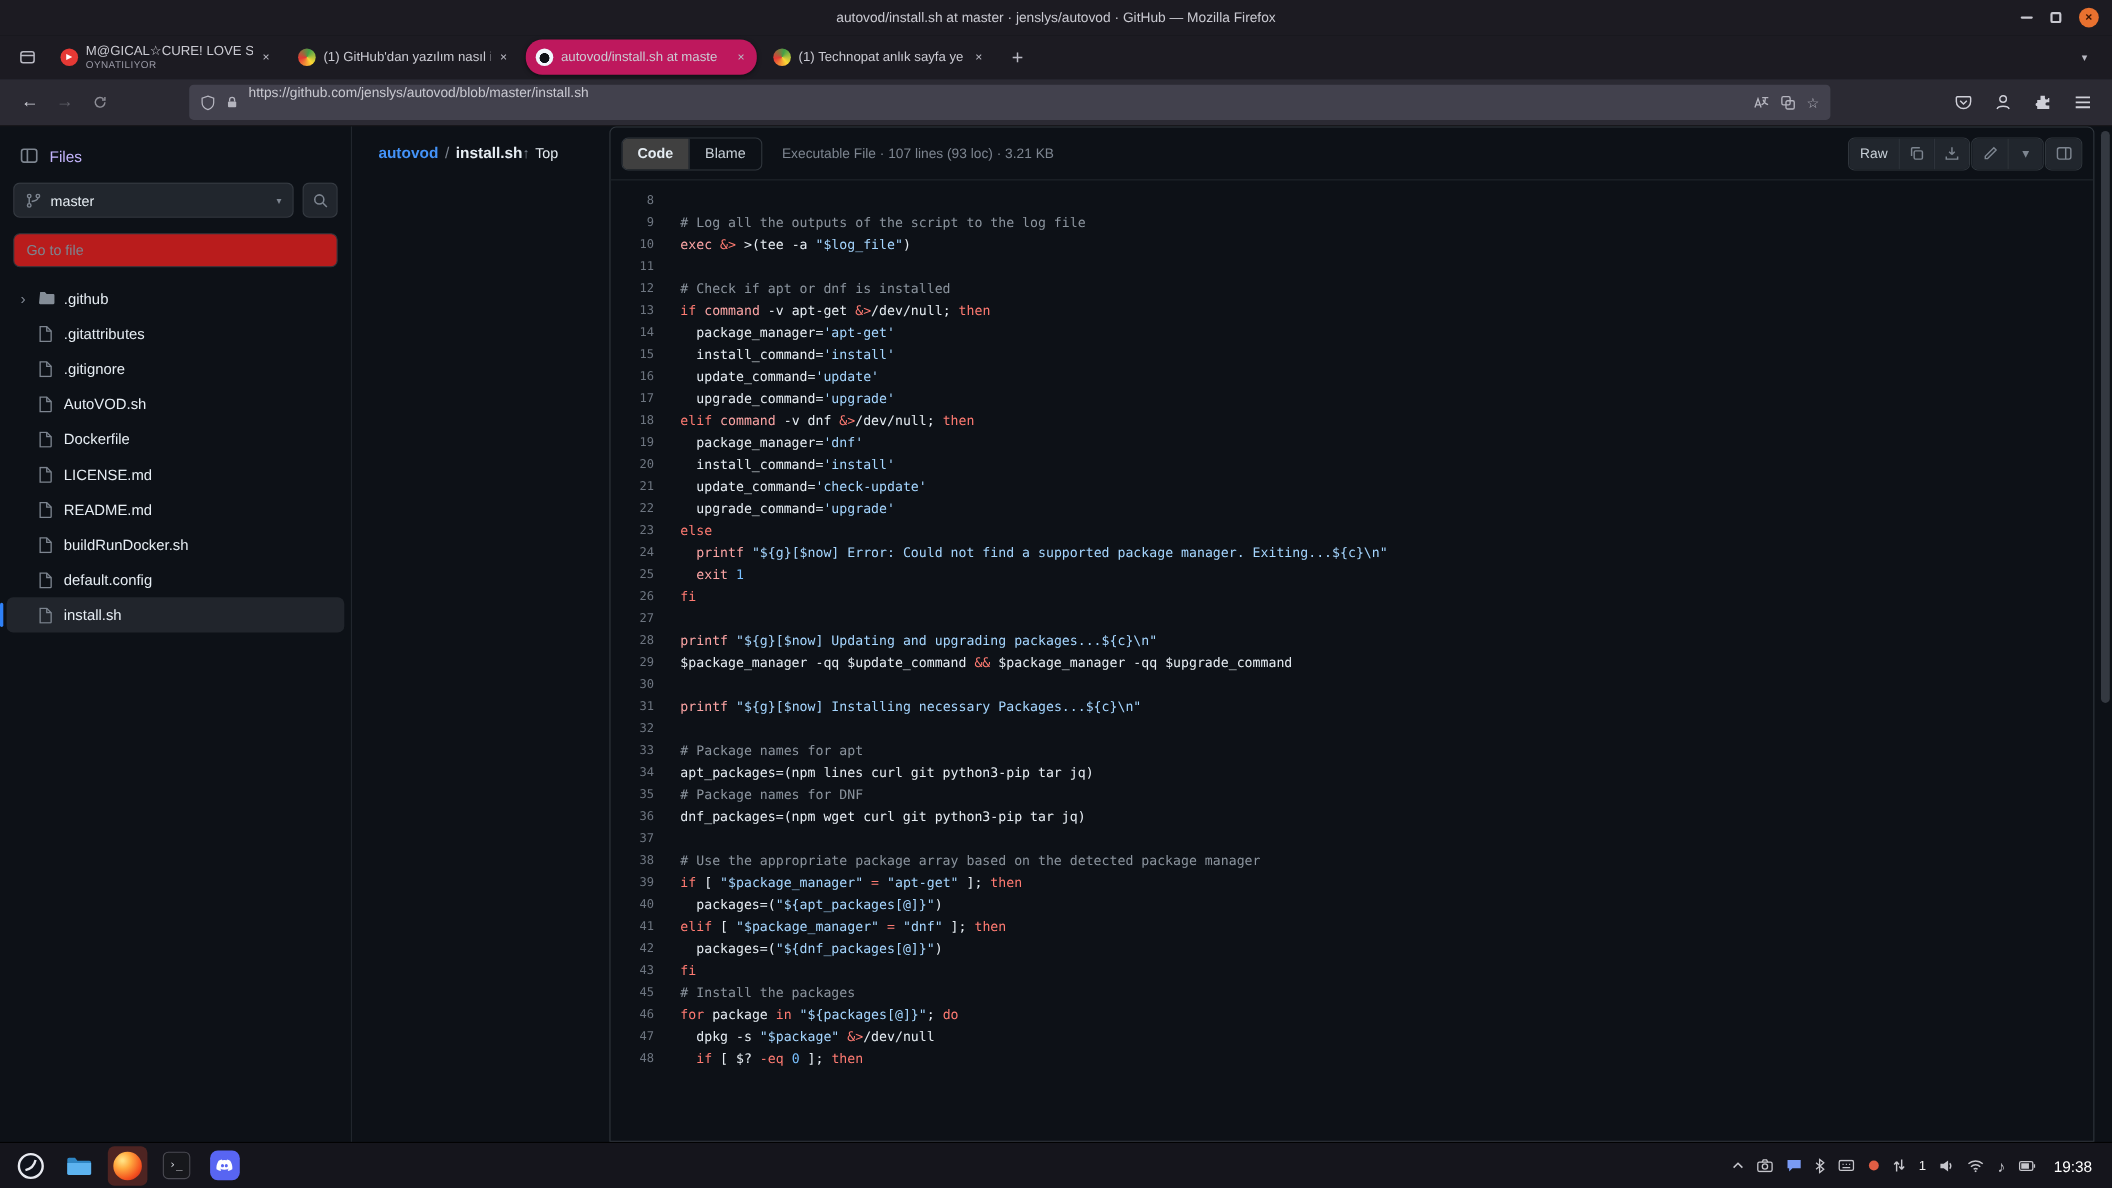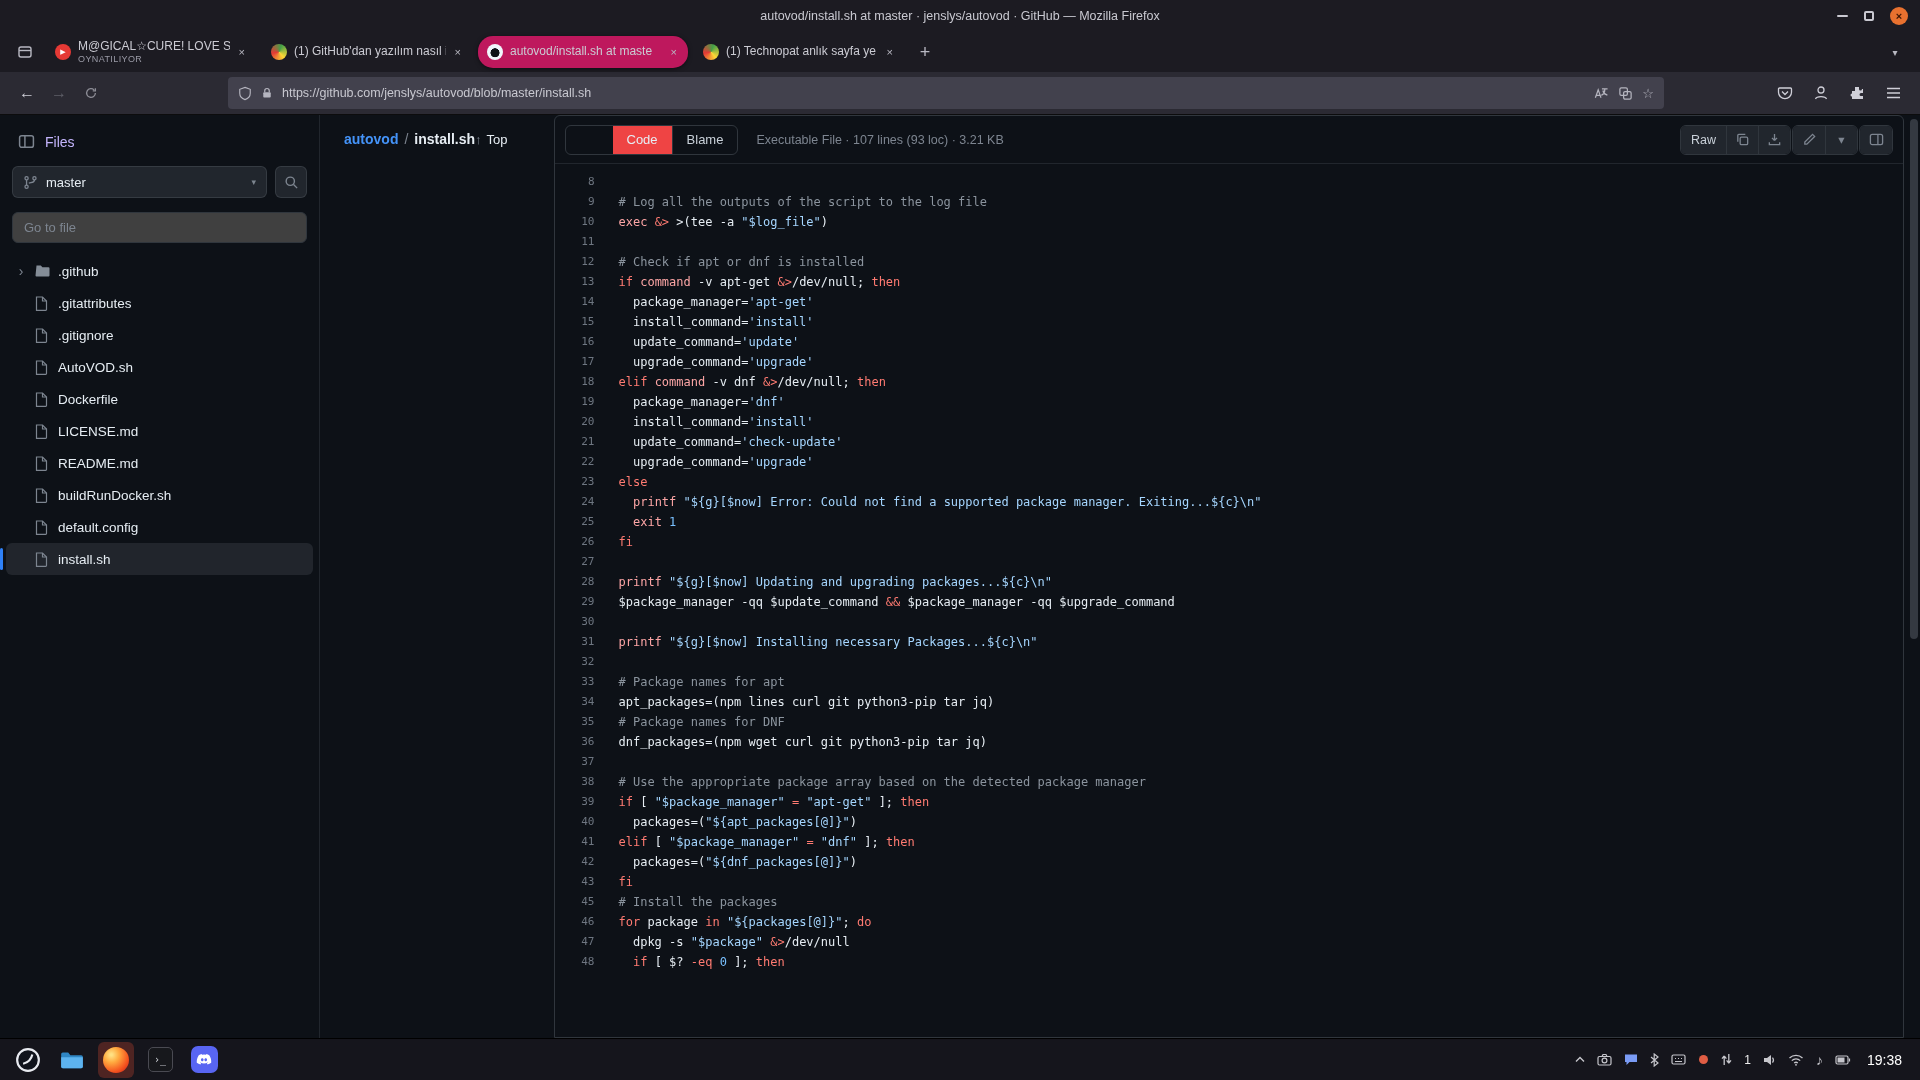--- a/index.html
+++ b/index.html
@@ -35,42 +35,42 @@
   .tab-close { font-size:11px; color:#b8b8c2; flex-shrink:0; padding:2px; }
   .newtab-btn { font-size:18px; }
   .alltabs-btn { margin-left:auto; font-size:10px; }
 
   
   .navbar { height:43px; background:#2b2a33; display:flex; align-items:center; padding:0 12px; gap:2px;
             border-bottom:1px solid #0c0c0d; }
   .nav-icon { width:30px; height:30px; border-radius:4px; display:flex; align-items:center; justify-content:center;
               color:#cfcfd8; font-size:16px; flex-shrink:0; }
   .nav-icon.dim { color:#5f5f68; }
-  .urlbar { height:32px; background:#42414d; border-radius:4px; flex:1; margin-left:120px; margin-right:104px;
-            display:flex; align-items:center; padding:0 10px; gap:9px; min-width:0; }
+  .urlbar { height:32px; background:#42414d; border-radius:4px; flex:1; margin-left:64px; margin-right:104px;
+            display:flex; padding:0 10px; gap:9px; min-width:0; }
   .url-text { flex:1; color:#c8c8d0; font-size:12.5px; white-space:nowrap; overflow:hidden; }
   .ub-ic { color:#b5b5bf; display:flex; align-items:center; flex-shrink:0; font-size:13px; }
   .nav-right { display:flex; align-items:center; gap:6px; }
 
   
   .content { height:923px; display:flex; background:#0d1117; position:relative; }
 
   .sidebar { width:320px; border-right:1px solid #21262d; padding-top:14px; flex-shrink:0;
              display:flex; flex-direction:column; }
   .files-hd { display:flex; align-items:center; gap:10px; padding:4px 18px 14px; }
   .files-label { font-size:14px; font-weight:400; color:#c4b5fd; }
   .gh-ic { color:#7d8590; display:flex; }
   .branch-row { display:flex; gap:8px; padding:2px 12px 2px; }
   .branch-btn { flex:1; height:32px; background:#21262d; border:1px solid rgba(240,246,252,.1); border-radius:6px;
                 display:flex; align-items:center; gap:8px; padding:0 10px; color:#e6edf3; font-size:13px; }
   .branch-caret { margin-left:auto; color:#7d8590; font-size:9px; }
   .sq-btn { width:32px; height:32px; border:1px solid rgba(240,246,252,.1); background:#21262d; border-radius:6px;
             display:flex; align-items:center; justify-content:center; color:#7d8590; flex-shrink:0; }
   .gotofile { margin:12px 12px 6px; }
-  .gotofile input { width:100%; height:31px; background:#404040; border:1px solid #30363d; border-radius:6px;
+  .gotofile input { width:100%; height:31px; background:#b91c1c; border:1px solid #30363d; border-radius:6px;
                     color:#c9d1d9; font-size:13px; padding:0 11px; font-family:inherit; outline:none; }
   .gotofile input::placeholder { color:#7d8590; }
   .tree { flex:1; overflow:hidden; padding:6px 6px; }
   .tree-row { height:32px; display:flex; align-items:center; gap:7px; padding:0 8px; border-radius:6px;
               color:#e6edf3; font-size:13.5px; position:relative; }
   .tree-row.selected { background:rgba(177,186,196,.12); }
   .tree-row.selected::before { content:""; position:absolute; left:-6px; top:5px; bottom:5px; width:3px;
               border-radius:3px; background:#2f81f7; }
   .chev { width:14px; color:#7d8590; font-size:14px; display:flex; justify-content:center; flex-shrink:0; }
   .ticon { width:16px; display:flex; flex-shrink:0; }
@@ -83,21 +83,21 @@
   .bc-file { color:#e6edf3; font-size:14px; font-weight:600; }
   .top-link { margin-left:auto; display:flex; align-items:center; gap:5px; color:#e6edf3; font-size:13px; }
   .top-arrow { color:#7d8590; font-size:13px; }
 
   .code-container { margin:0 16px 0 24px; border:1px solid #30363d; border-radius:6px 6px 0 0; flex:1;
                     display:flex; flex-direction:column; overflow:hidden; background:#0d1117; }
   .code-toolbar { height:48px; display:flex; align-items:center; padding:8px 10px; gap:6px;
                   border-bottom:1px solid #21262d; flex-shrink:0; }
   .seg-control { display:flex; border:1px solid #30363d; border-radius:6px; overflow:hidden; height:30px; flex-shrink:0; }
   .seg { padding:0 14px; display:flex; align-items:center; font-size:13px; color:#c9d1d9; }
-  .seg.active { background:#ef4444; color:#e6edf3; font-weight:400;margin-left:47px; }
+  .seg.active { background:#404040; color:#e6edf3; font-weight:700; }
   .seg + .seg { border-left:1px solid #30363d; }
   .file-meta { color:#7d8590; font-size:12.5px; margin-left:12px; white-space:nowrap; overflow:hidden; }
   .tb-right { margin-left:auto; display:flex; align-items:center; gap:1px; flex-shrink:0; }
   .btn-group { display:flex; border:1px solid #30363d; border-radius:6px; overflow:hidden; }
   .bg-item { height:28px; display:flex; align-items:center; justify-content:center; background:#21262d;
              color:#c9d1d9; font-size:12.5px; padding:0 10px; }
   .bg-item.icn { width:32px; padding:0; color:#7d8590; }
   .bg-item + .bg-item { border-left:1px solid #30363d; }
 
   .code-scroll { flex:1; overflow:hidden; padding-top:8px; font-family:"DejaVu Sans Mono",monospace; }

